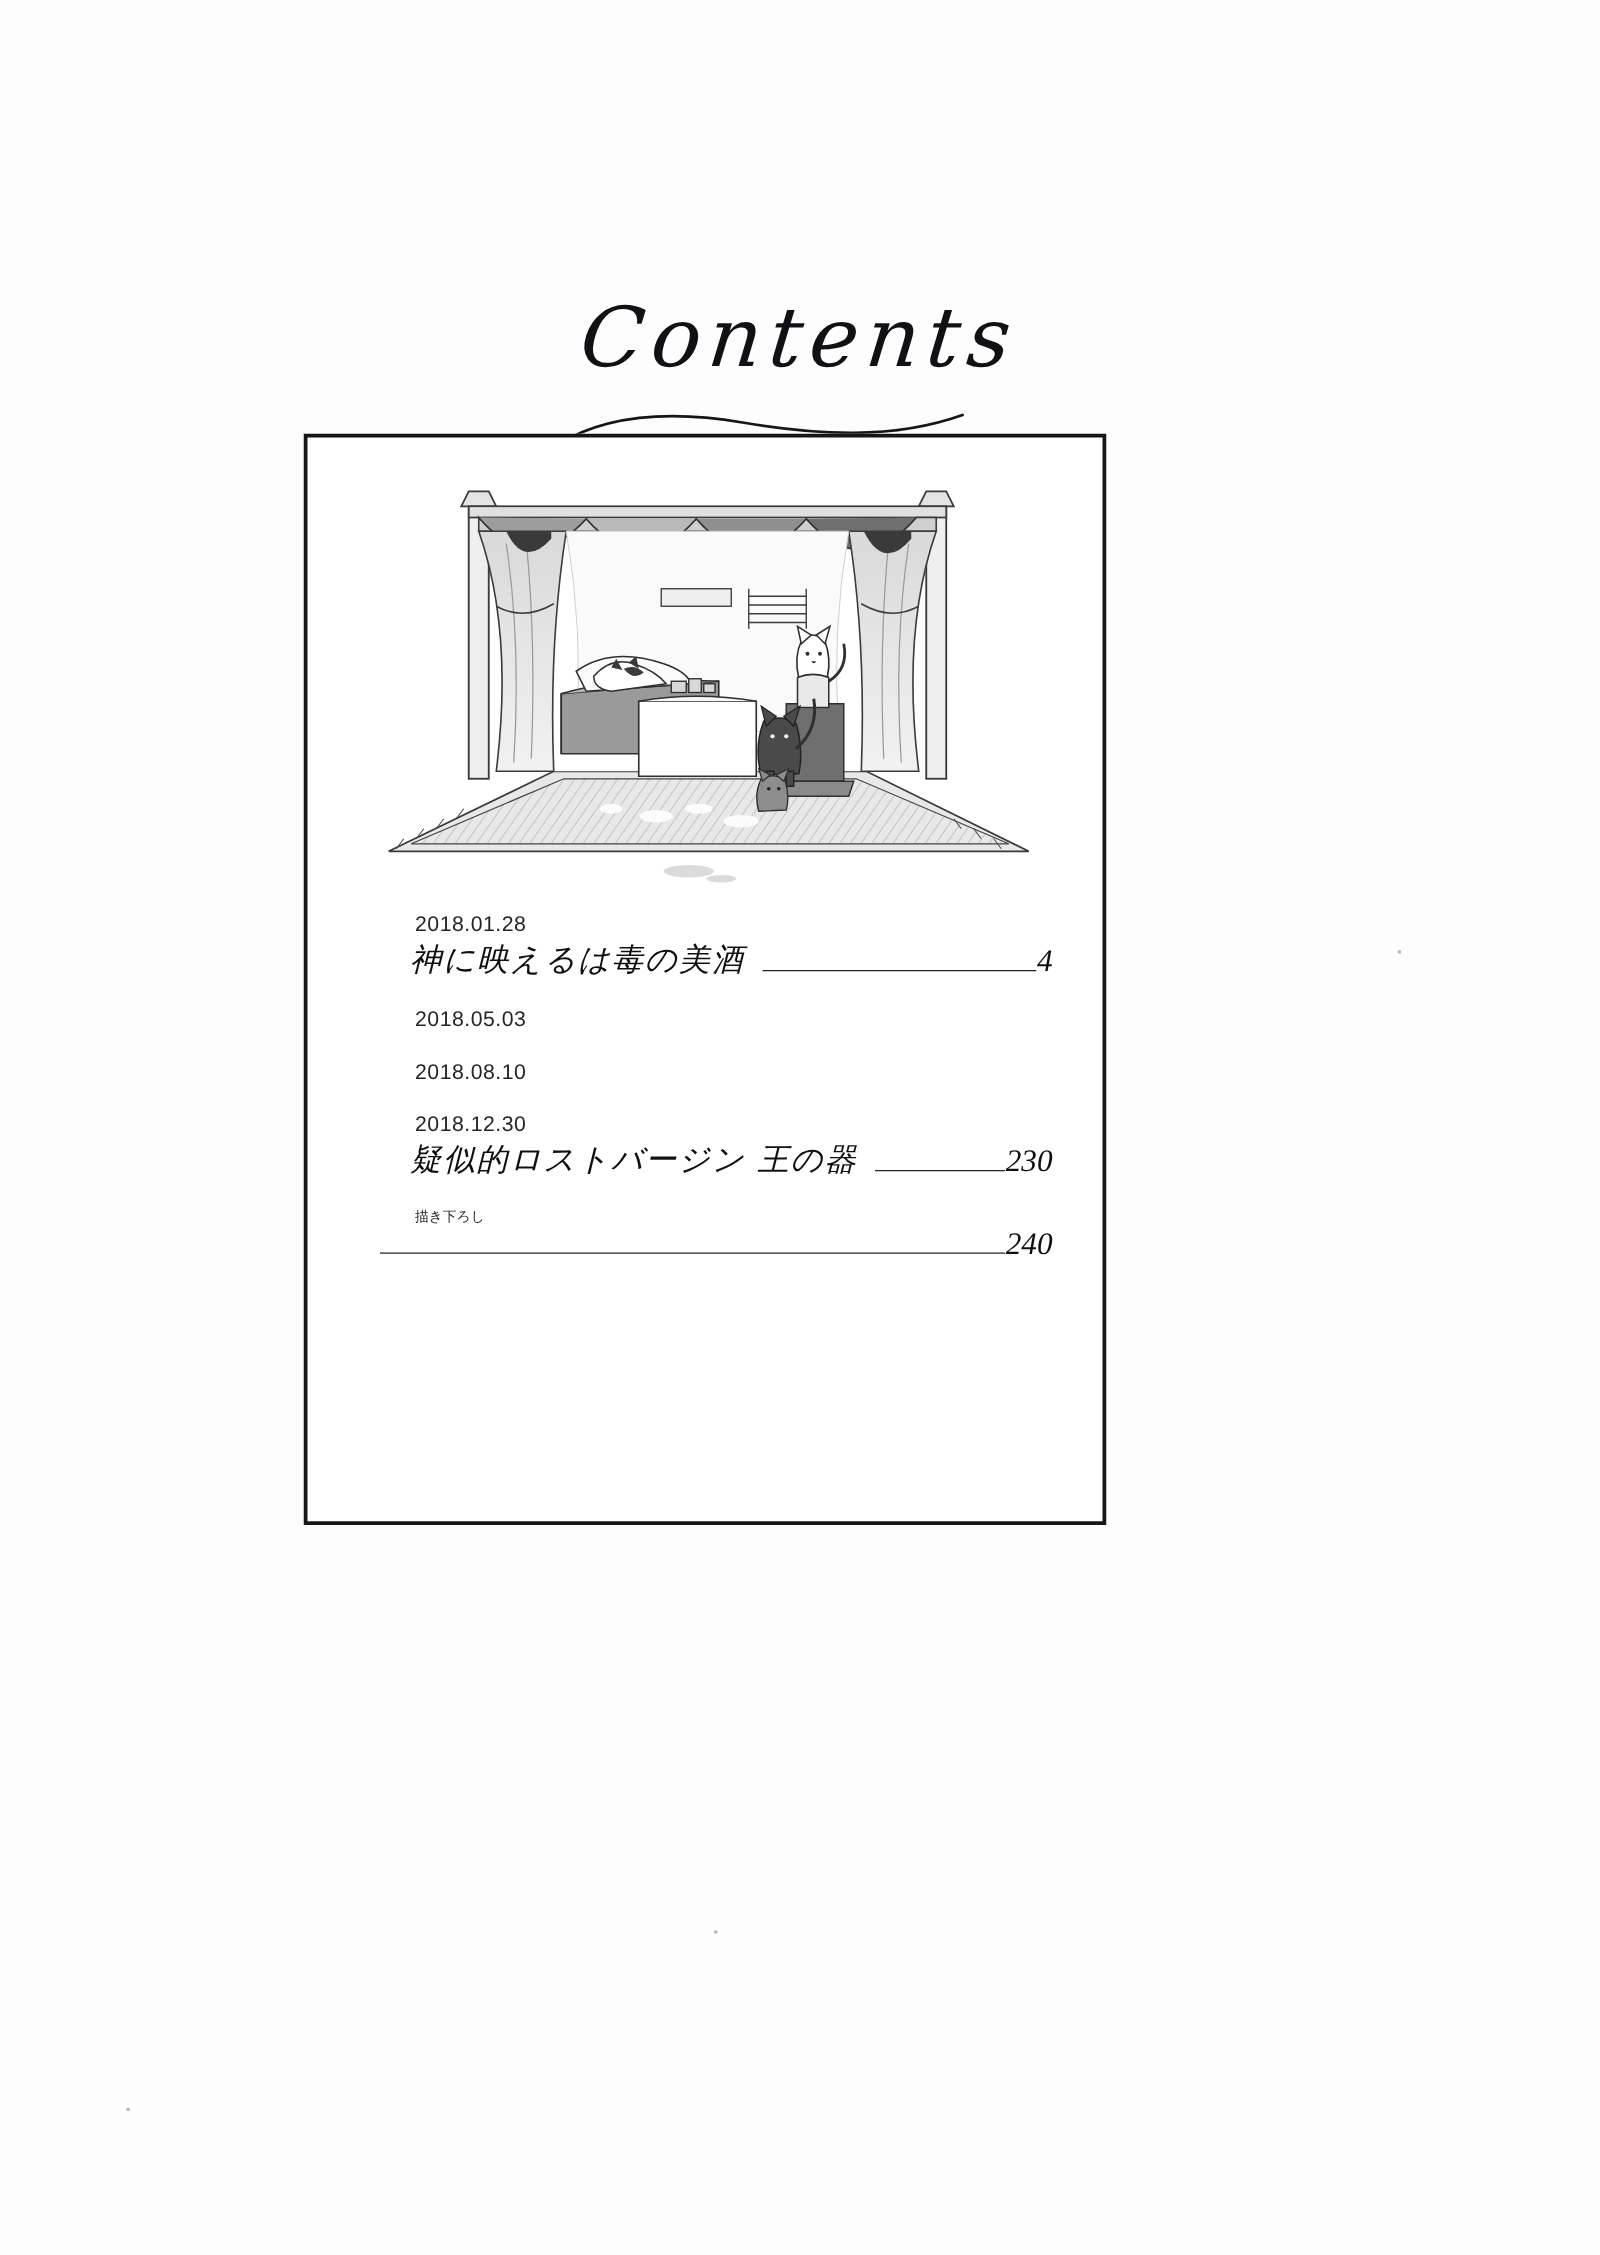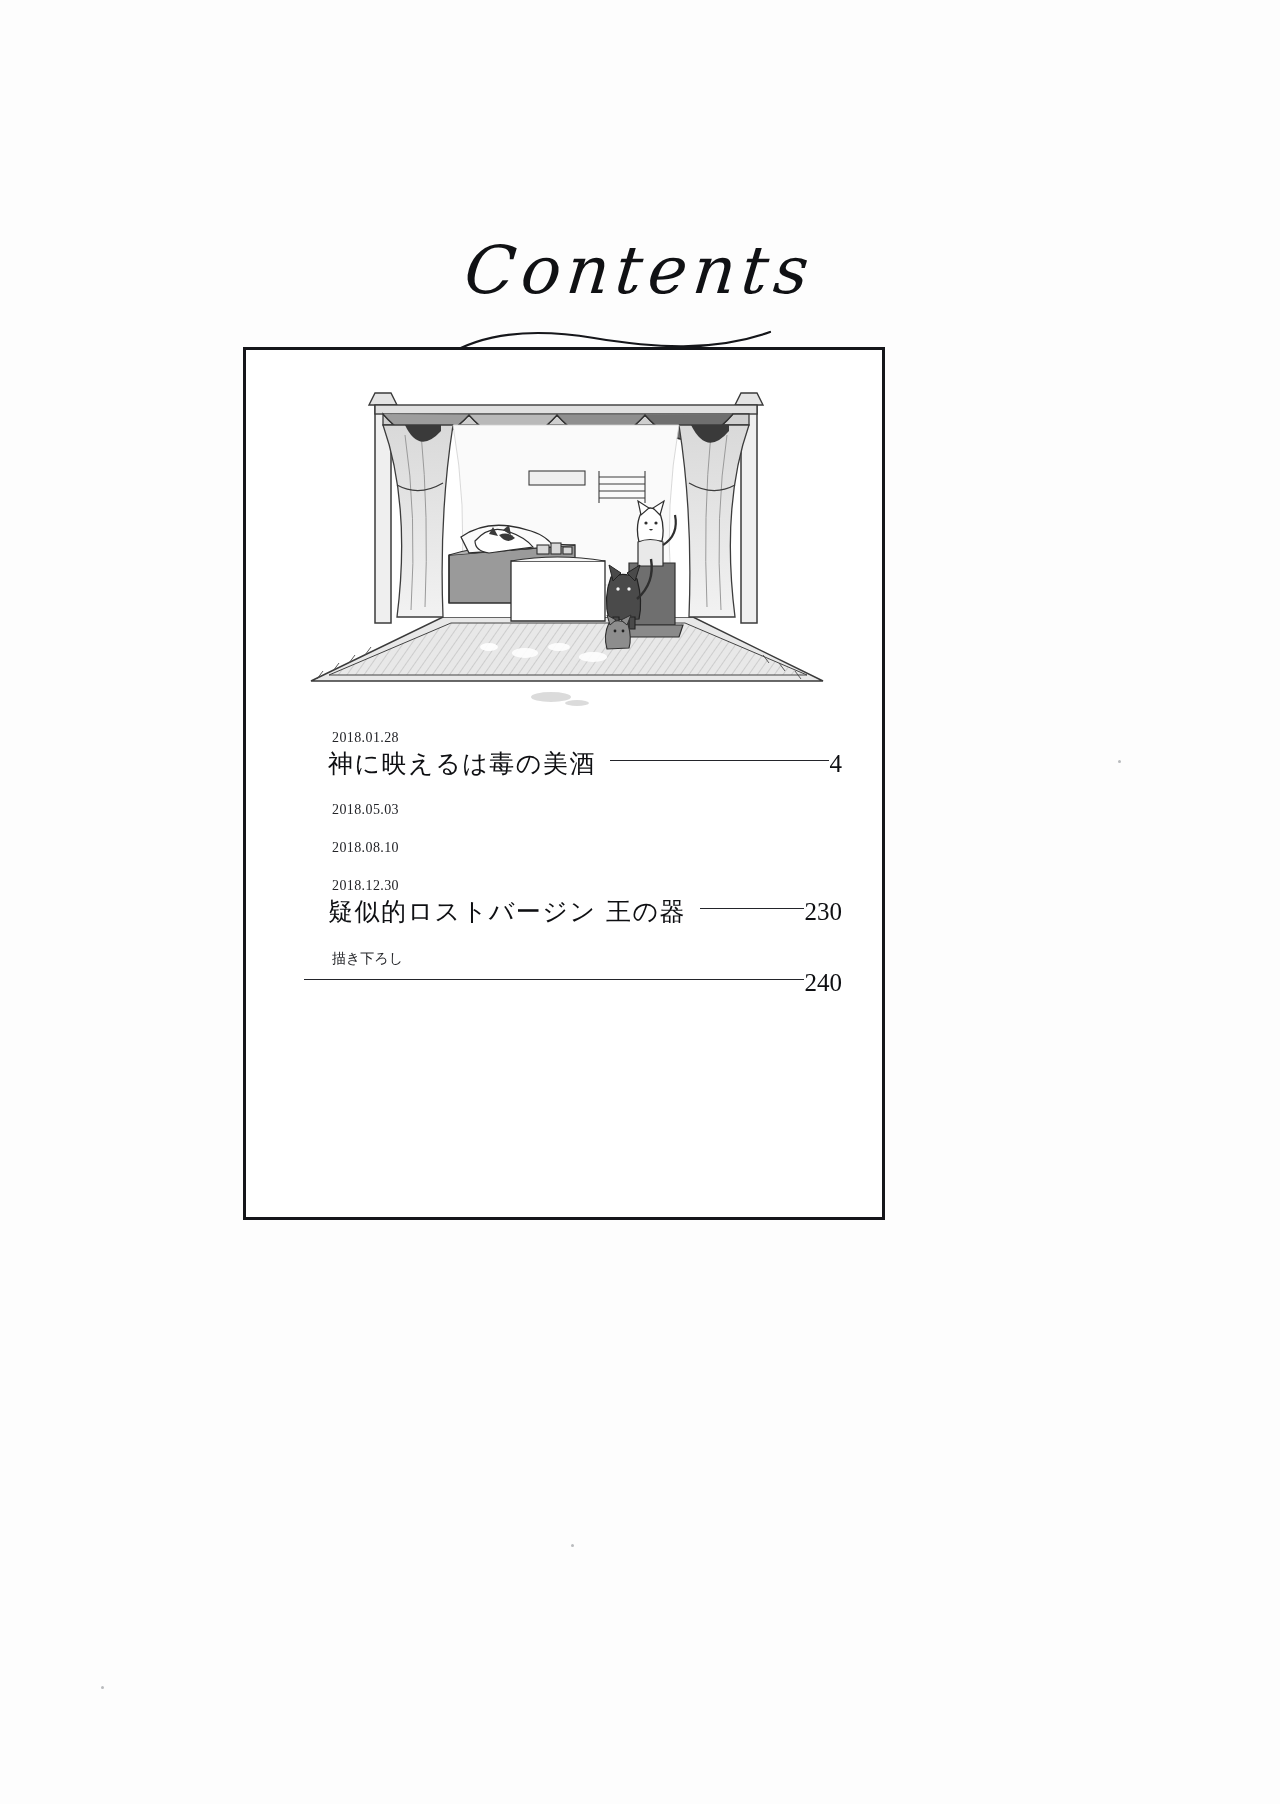--- a/index.html
+++ b/index.html
@@ -77,36 +77,37 @@
     left: 0;
     top: 380px;
     width: 100%;
     box-sizing: border-box;
     padding: 0 40px 0 44px;
   }
   .toc-entry {
     margin-bottom: 22px;
   }
   .toc-date {
-    font-family: Liberation Serif, serif;
-    font-size: 14px;
+    font-family: Liberation Sans, sans-serif;
+    font-size: 17px;
     color: #232428;
     letter-spacing: 0.4px;
     margin-left: 42px;
     margin-bottom: 1px;
   }
   .toc-date.handwritten {
     font-family: Liberation Mono, monospace;
-    font-size: 14px;
+    font-size: 11px;
     letter-spacing: 0;
   }
   .toc-line {
     display: flex;
-    align-items: center;
+    align-items: flex-end;
     width: 100%;
+    font-style: italic;
   }
   .toc-title {
     font-family: "DejaVu Serif", "Liberation Serif", serif;
     font-size: 25px;
     letter-spacing: 1.5px;
     color: #0e0f12;
     white-space: nowrap;
     padding-left: 38px;
   }
   .leader {

